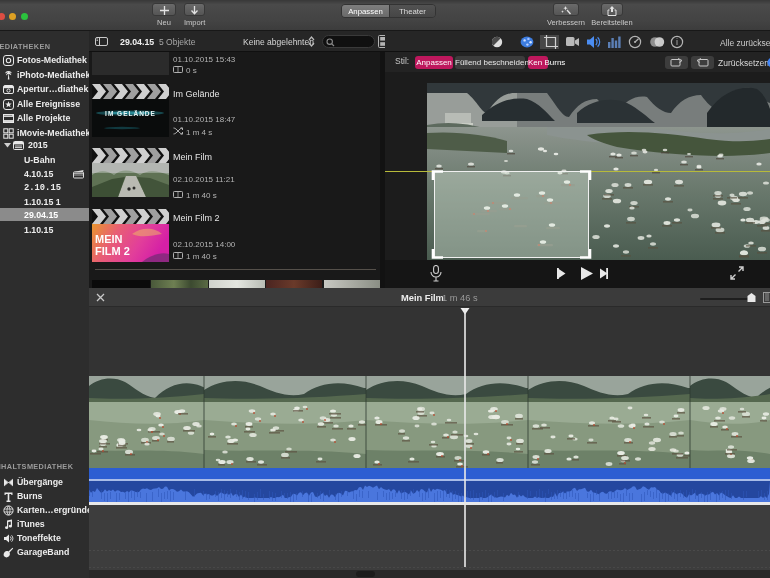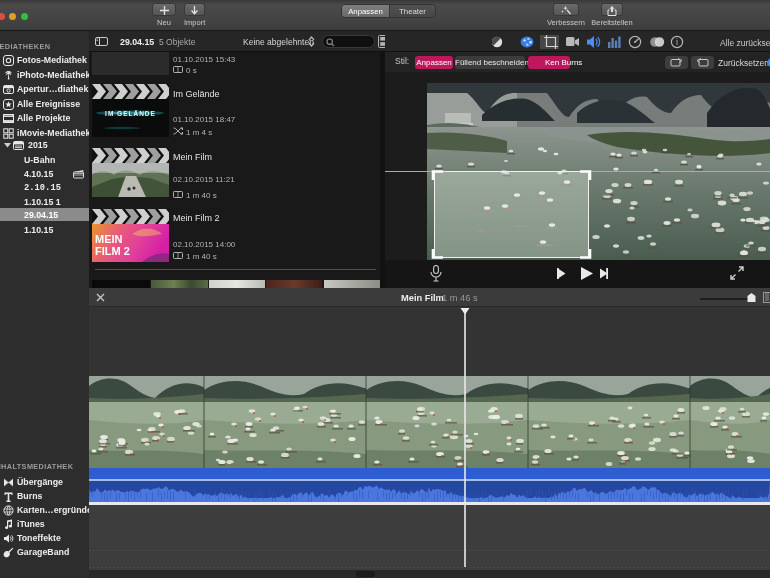--- a/index.html
+++ b/index.html
@@ -402,21 +402,21 @@
           <circle cx="6" cy="7" r="5.6" fill="none" stroke="#b5b5b5" stroke-width="1.2"></circle>
           <text x="6" y="10.2" font-size="9" fill="#b5b5b5" text-anchor="middle" font-family="Liberation Sans">i</text>
         </g>
     </svg>
     <span style="position:absolute;left:335px;top:7px;font-size:8.5px;color:#cccccc;white-space:nowrap;">Alle zurücksetzen</span>
   </div>
   <div class="abs" id="stilbar">
     <span style="position:absolute;left:10px;top:4px;font-size:8.5px;color:#c8c8c8;">Stil:</span>
     <div class="stbtn" style="left:30px;width:38px;">Anpassen</div>
     <div class="stbtn" style="left:70px;width:70px;background:#3c3c3c;color:#e8e8e8;">Füllend beschneiden</div>
-    <div class="stbtn" style="left:143px;width:42px;padding-left:17px;">Ken Burns</div>
+    <div class="stbtn" style="left:143px;width:20px;">Ken Burns</div>
     <div class="stbtn" style="left:280px;width:23px;background:#3d3d3d;"><svg width="13" height="9" viewBox="0 0 13 9" style="margin-top:2px;">
           <rect x="1" y="1.5" width="9" height="6.5" rx="1" fill="none" stroke="#c8c8c8"></rect>
           <path d="M8 0.5 L12 2.5 L9.5 4.5" fill="none" stroke="#c8c8c8"></path>
         </svg></div>
     <div class="stbtn" style="left:306px;width:23px;background:#3d3d3d;"><svg width="13" height="9" viewBox="0 0 13 9" style="margin-top:2px;">
           <rect x="3" y="1.5" width="9" height="6.5" rx="1" fill="none" stroke="#c8c8c8"></rect>
           <path d="M5 0.5 L1 2.5 L3.5 4.5" fill="none" stroke="#c8c8c8"></path>
         </svg></div>
     <span style="position:absolute;left:333px;top:6px;font-size:8.5px;color:#dadada;white-space:nowrap;">Zurücksetzen</span>
       <svg style="position:absolute;left:382px;top:5px;" width="11" height="11" viewBox="0 0 11 11">

